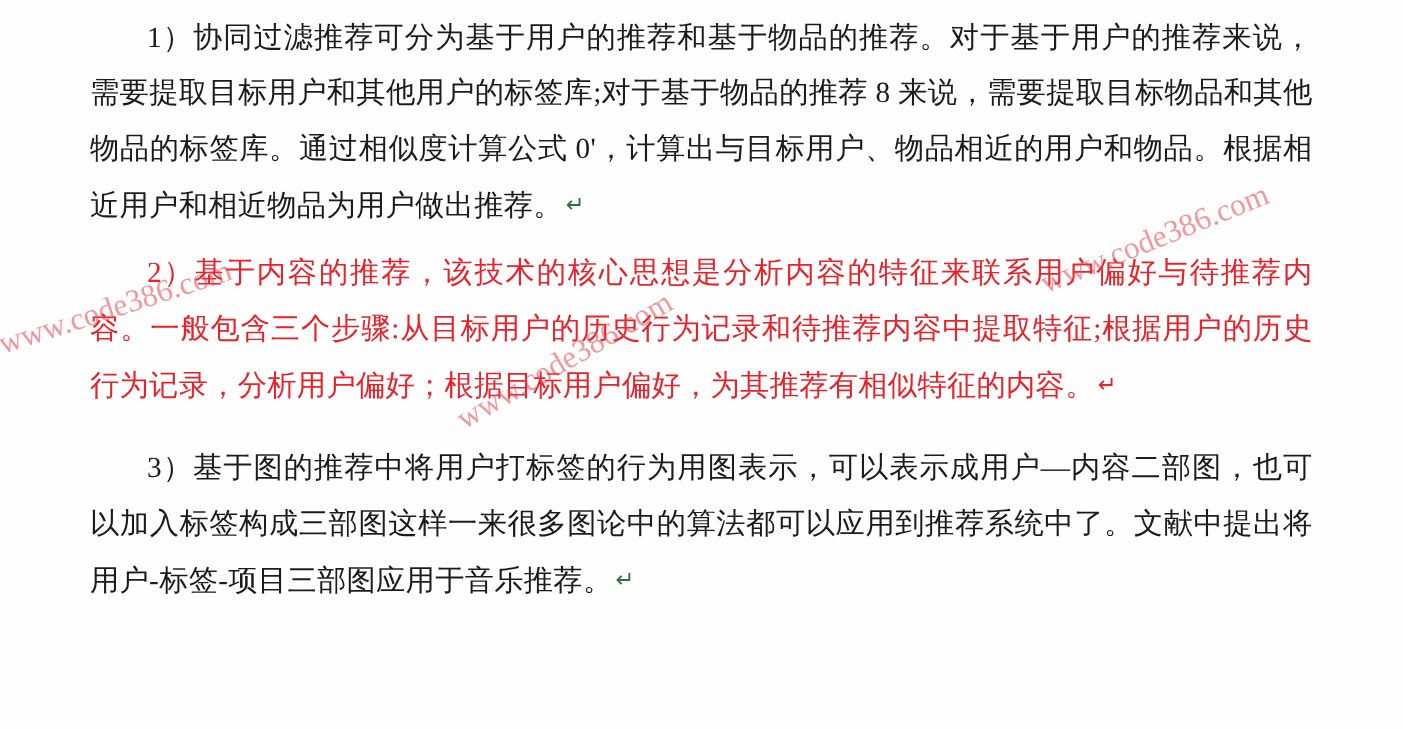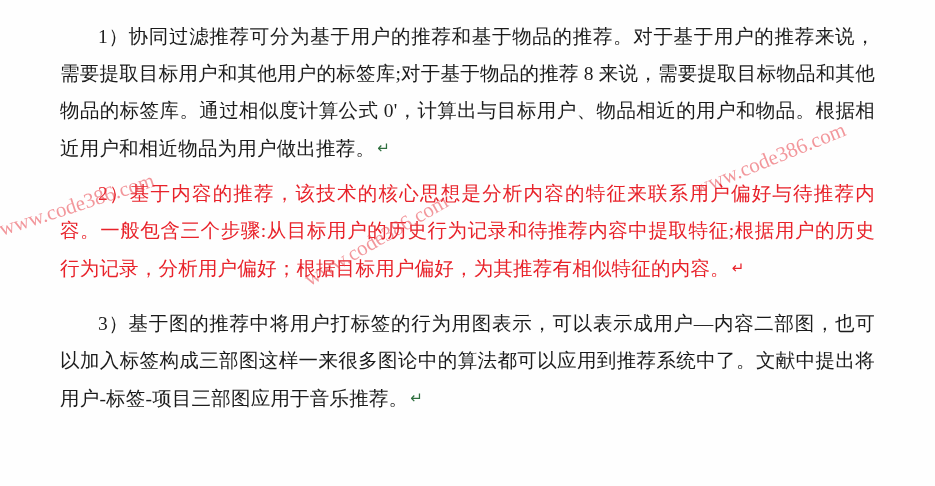--- a/index.html
+++ b/index.html
@@ -13,21 +13,21 @@
     height: 486px;
     overflow: hidden;
     background: #fefefe;
     font-family: "Liberation Serif", "DejaVu Serif", serif;
   }
   .doc-body {
     position: absolute;
     left: 0;
     top: 0;
     width: 935px;
-    padding: 18px 60px 0 60px;
+    padding: 7px 60px 0 60px;
     box-sizing: border-box;
   }
   .para {
     margin: 0 0 6px 0;
     font-size: 19.5px;
     line-height: 37px;
     color: #1b1b1b;
     text-align: justify;
     text-justify: inter-ideograph;
     letter-spacing: 0.2px;

